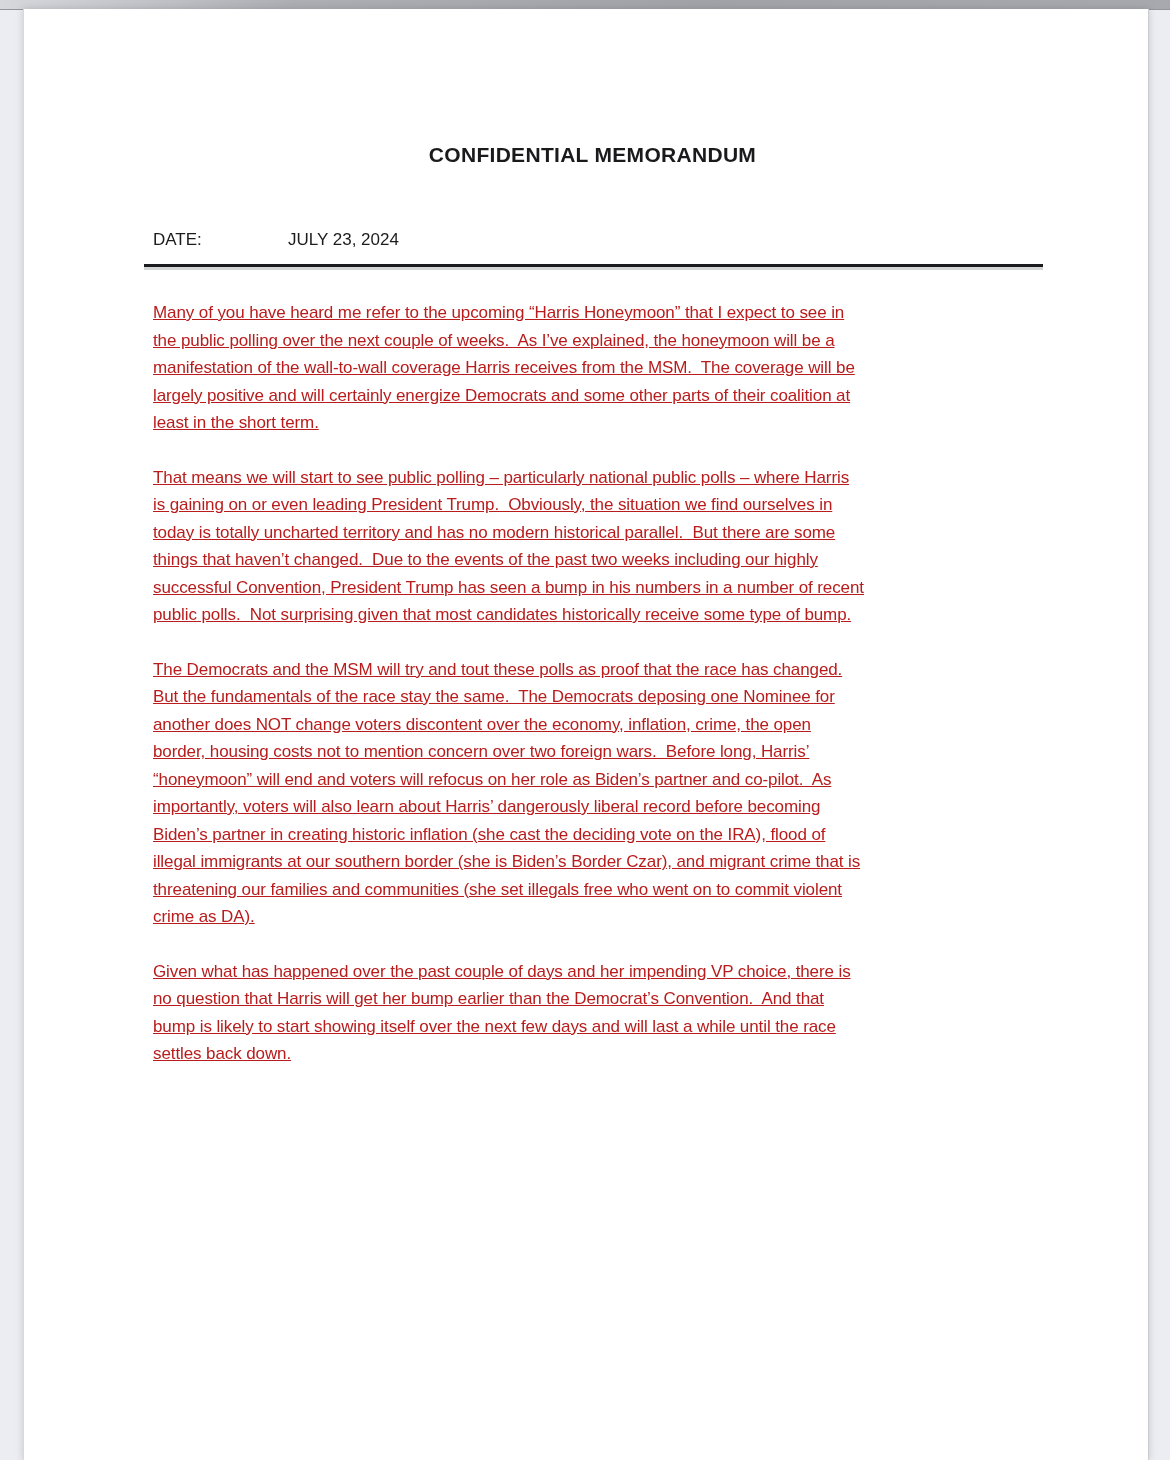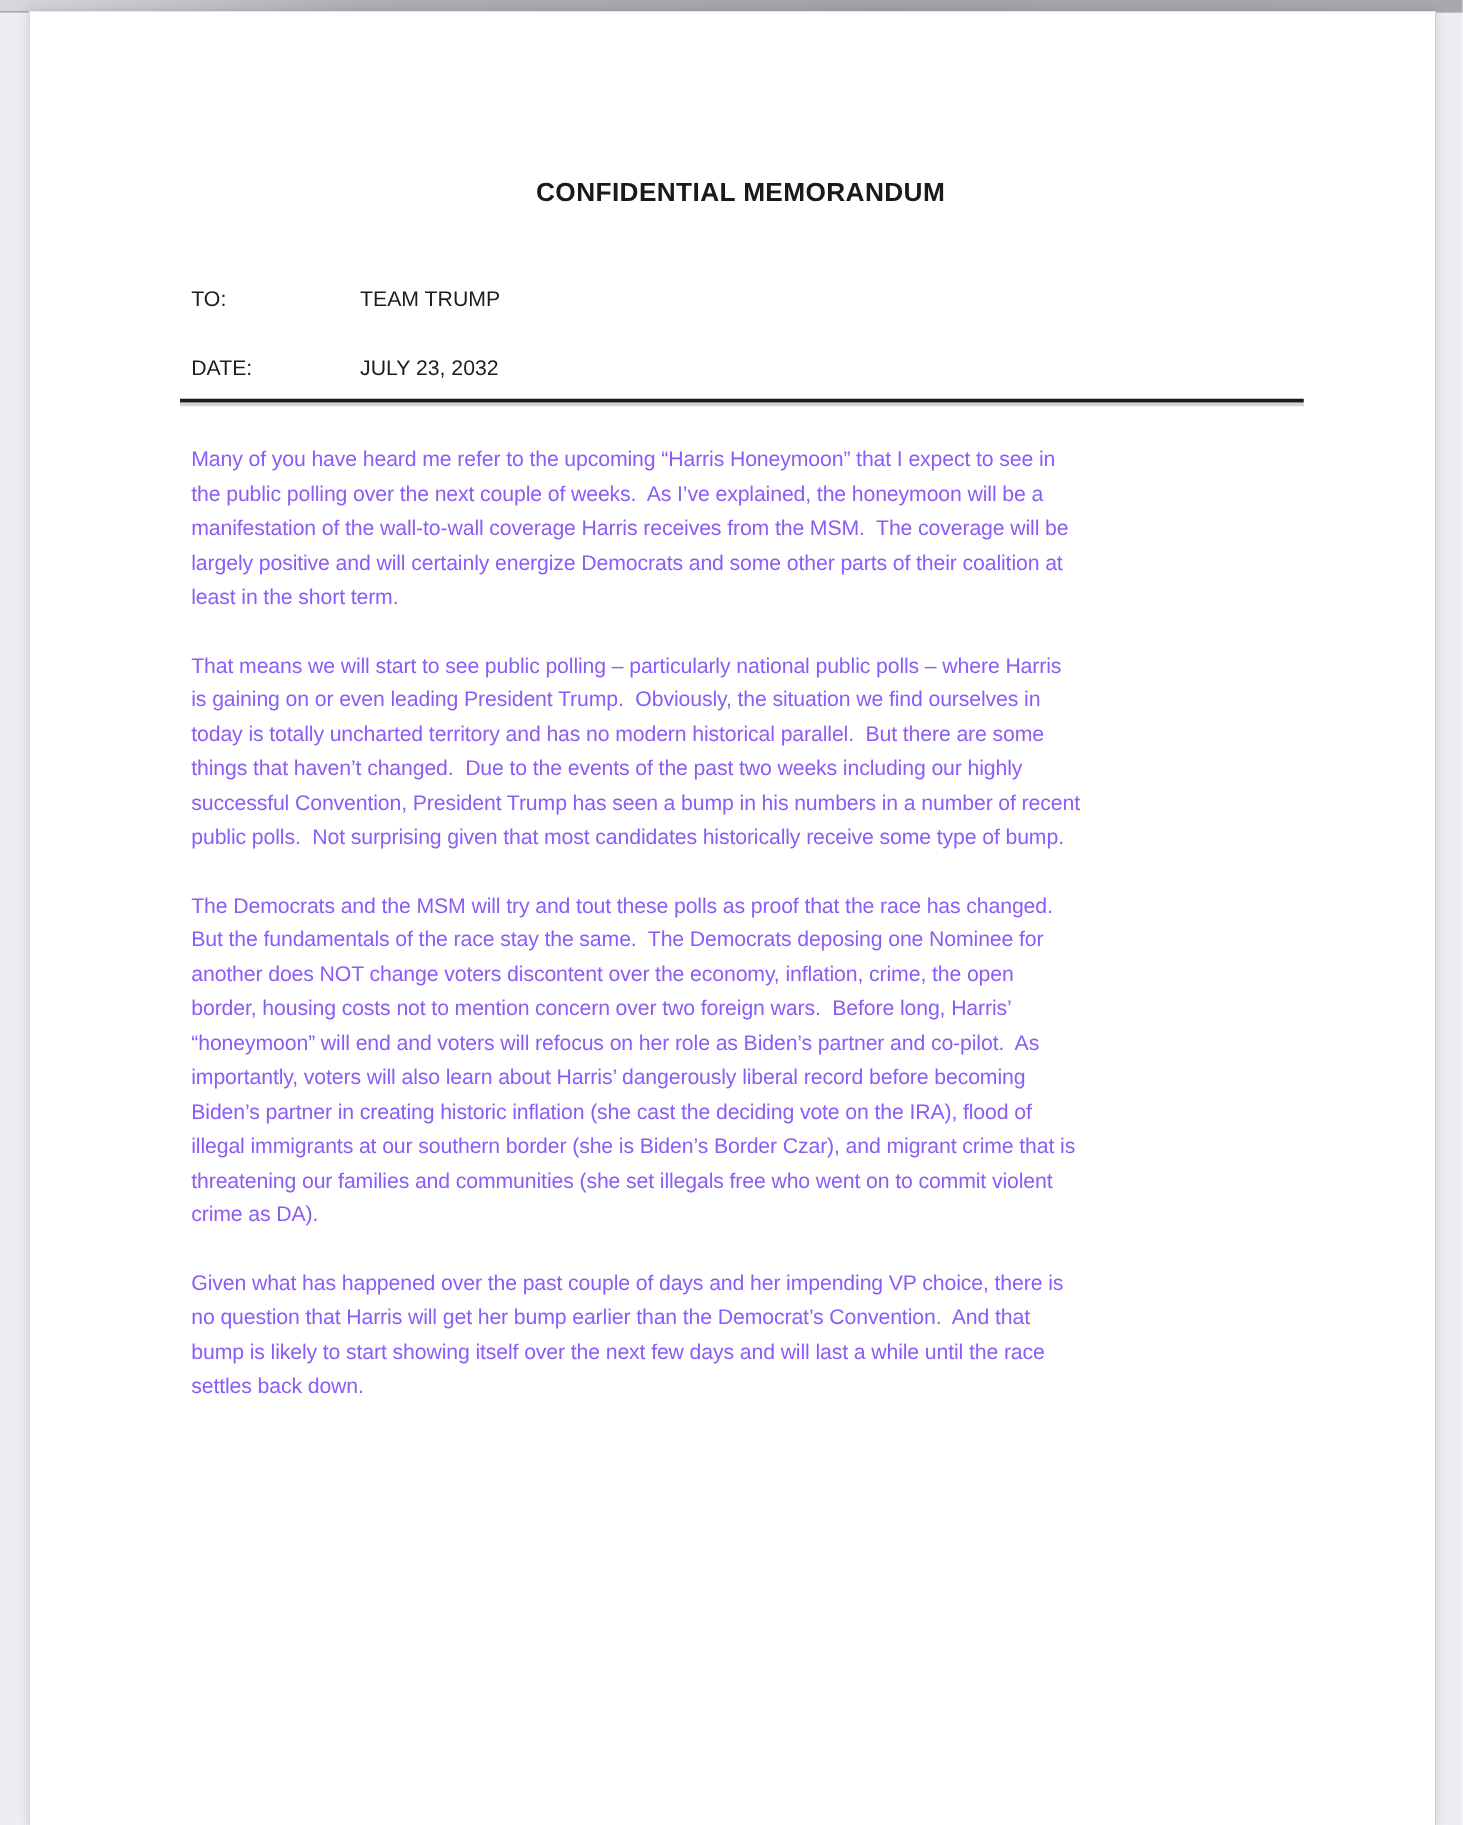--- a/index.html
+++ b/index.html
@@ -68,41 +68,38 @@
   }
   .paragraphs {
     margin-top: 32px;
   }
   .para {
     margin: 0 0 27px 0;
     font-size: 17px;
     line-height: 27.5px;
     letter-spacing: -0.1px;
     white-space: pre-wrap;
-    color: #8b5cf6;
+    color: #b91c1c;
+    text-decoration: underline;
   }
 </style>
 </head>
 <body>
 
 <div class="top-strip"></div>
 
 <div class="page">
   <div class="content">
 
     <h1 class="memo-title">CONFIDENTIAL MEMORANDUM</h1>
 
     <div class="header-rows">
       <div class="hrow">
-        <span class="hlabel">TO:</span>
-        <span class="hvalue">TEAM TRUMP</span>
-      </div>
-      <div class="hrow">
         <span class="hlabel">DATE:</span>
-        <span class="hvalue">JULY 23, 2032</span>
+        <span class="hvalue">JULY 23, 2024</span>
       </div>
     </div>
 
     <div class="rule"></div>
 
     <div class="paragraphs">
       <p class="para">Many of you have heard me refer to the upcoming “Harris Honeymoon” that I expect to see in
 the public polling over the next couple of weeks.  As I’ve explained, the honeymoon will be a
 manifestation of the wall-to-wall coverage Harris receives from the MSM.  The coverage will be
 largely positive and will certainly energize Democrats and some other parts of their coalition at

